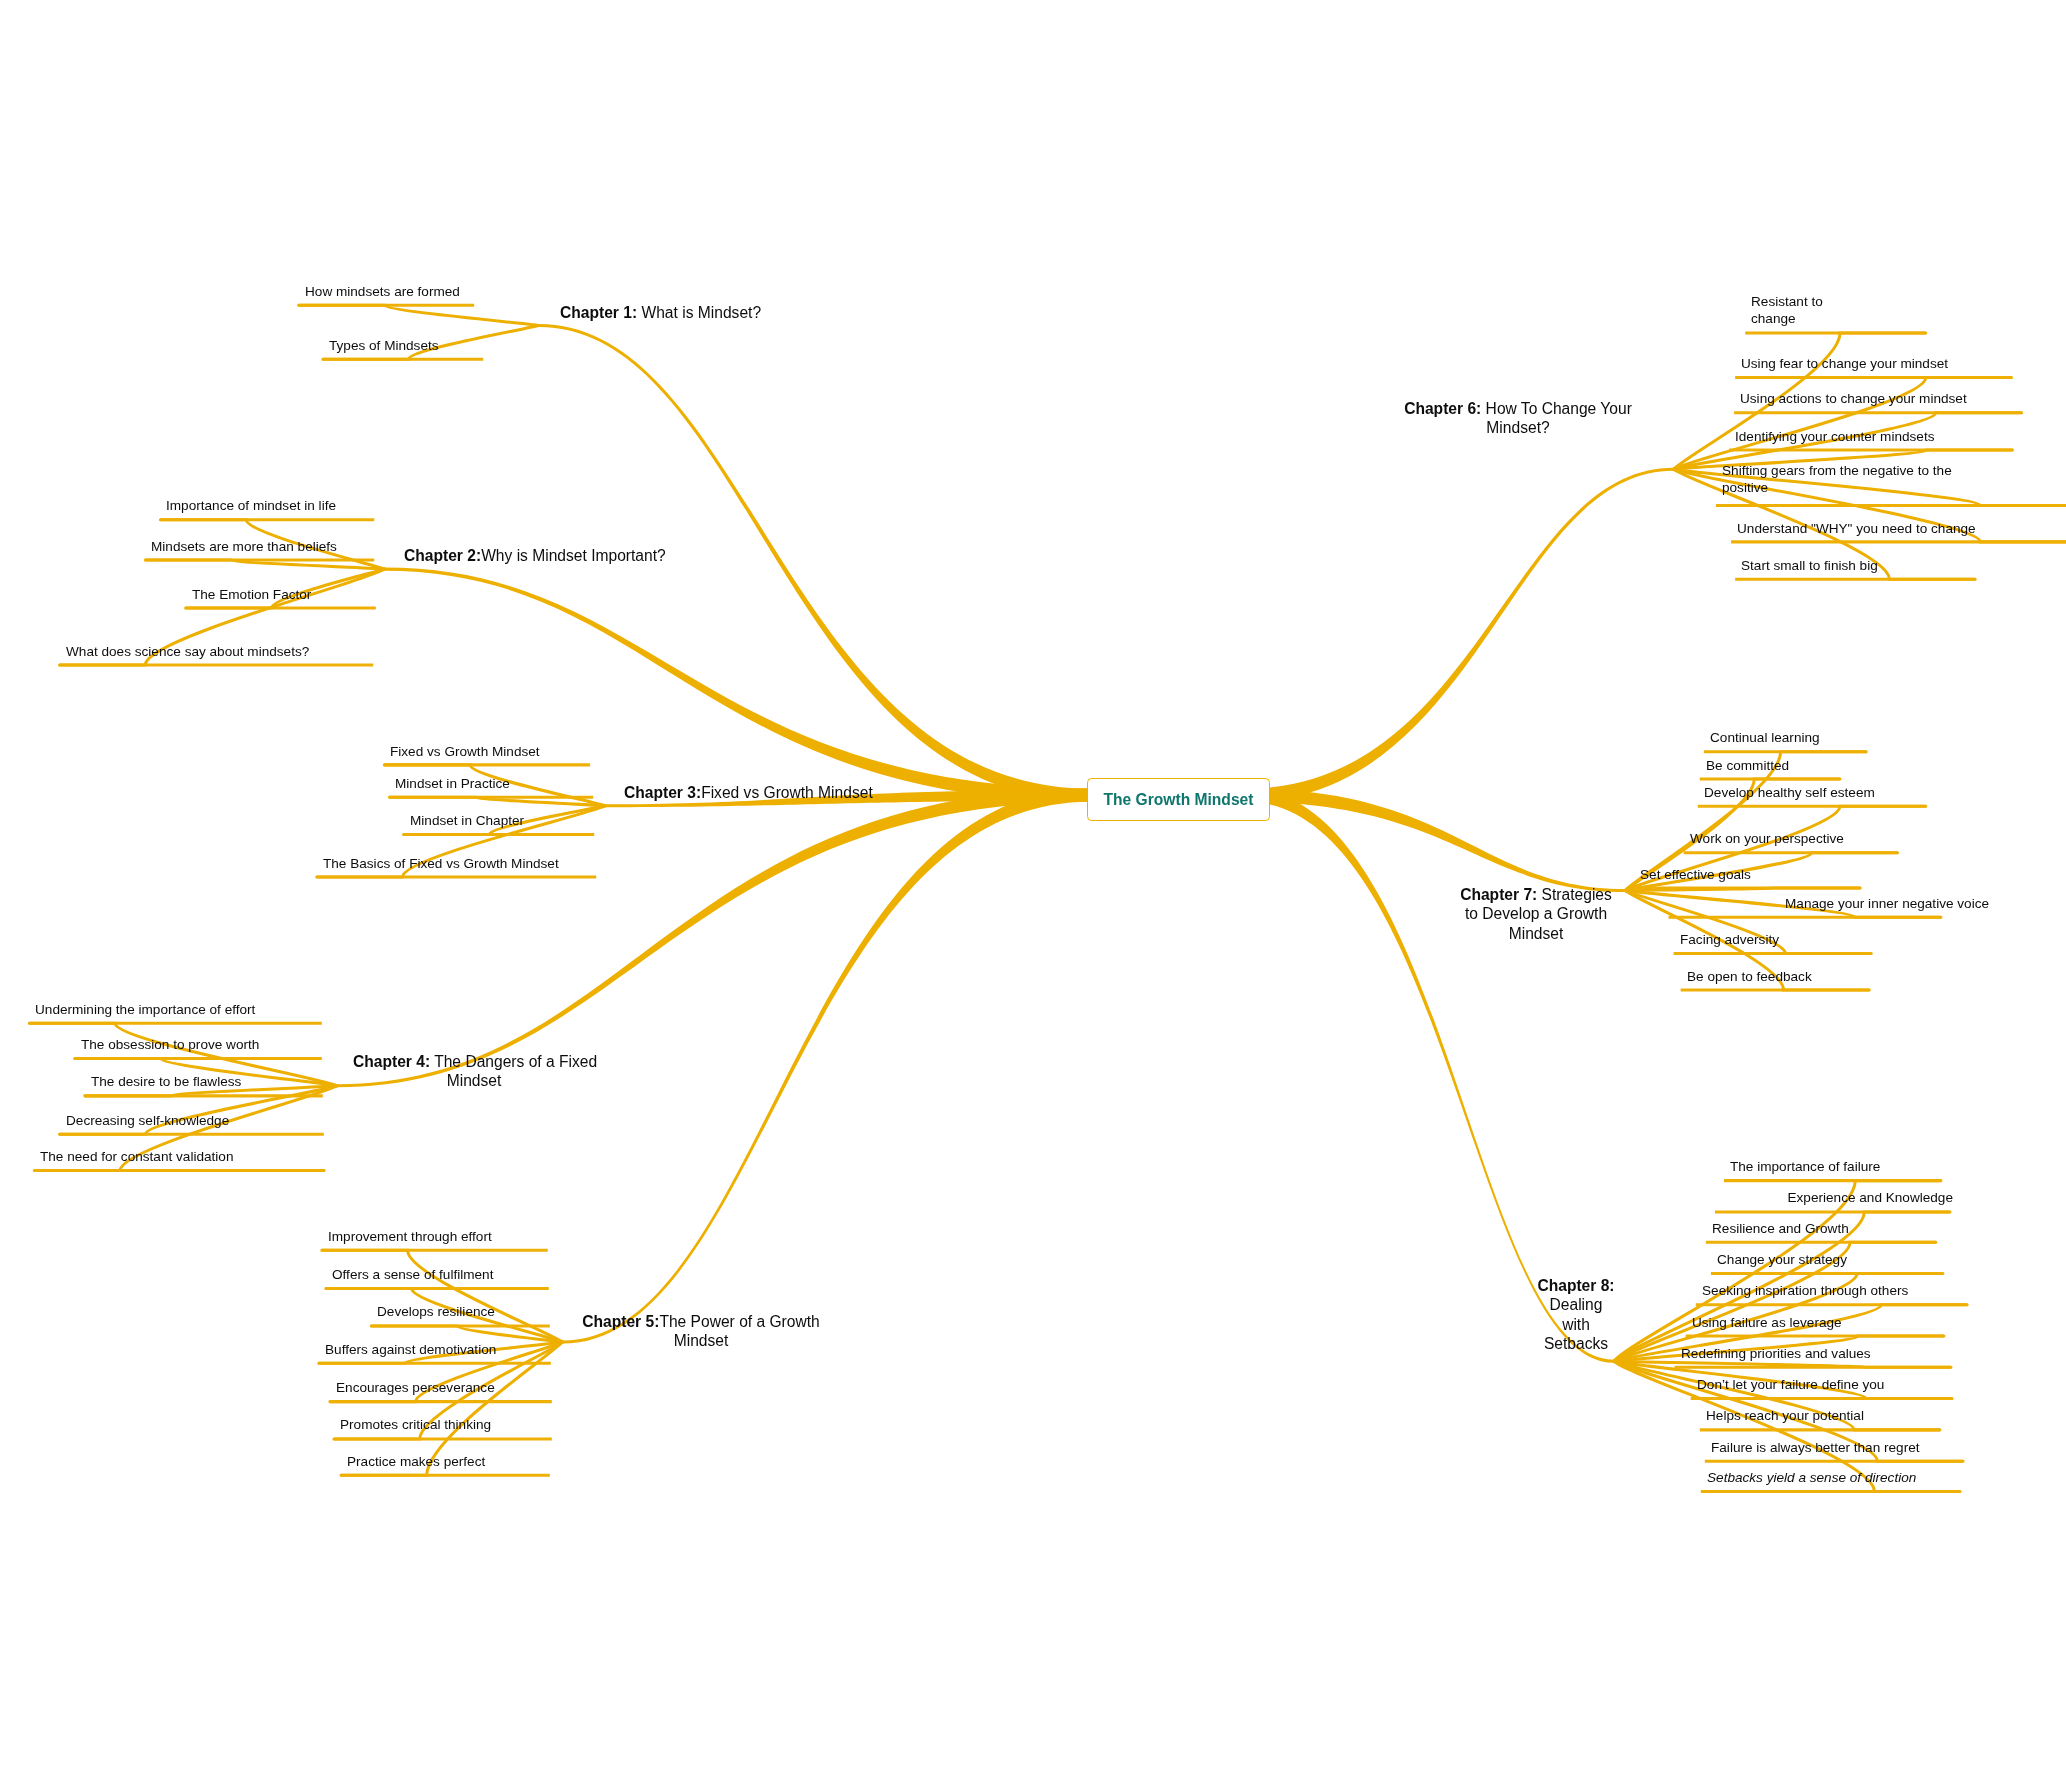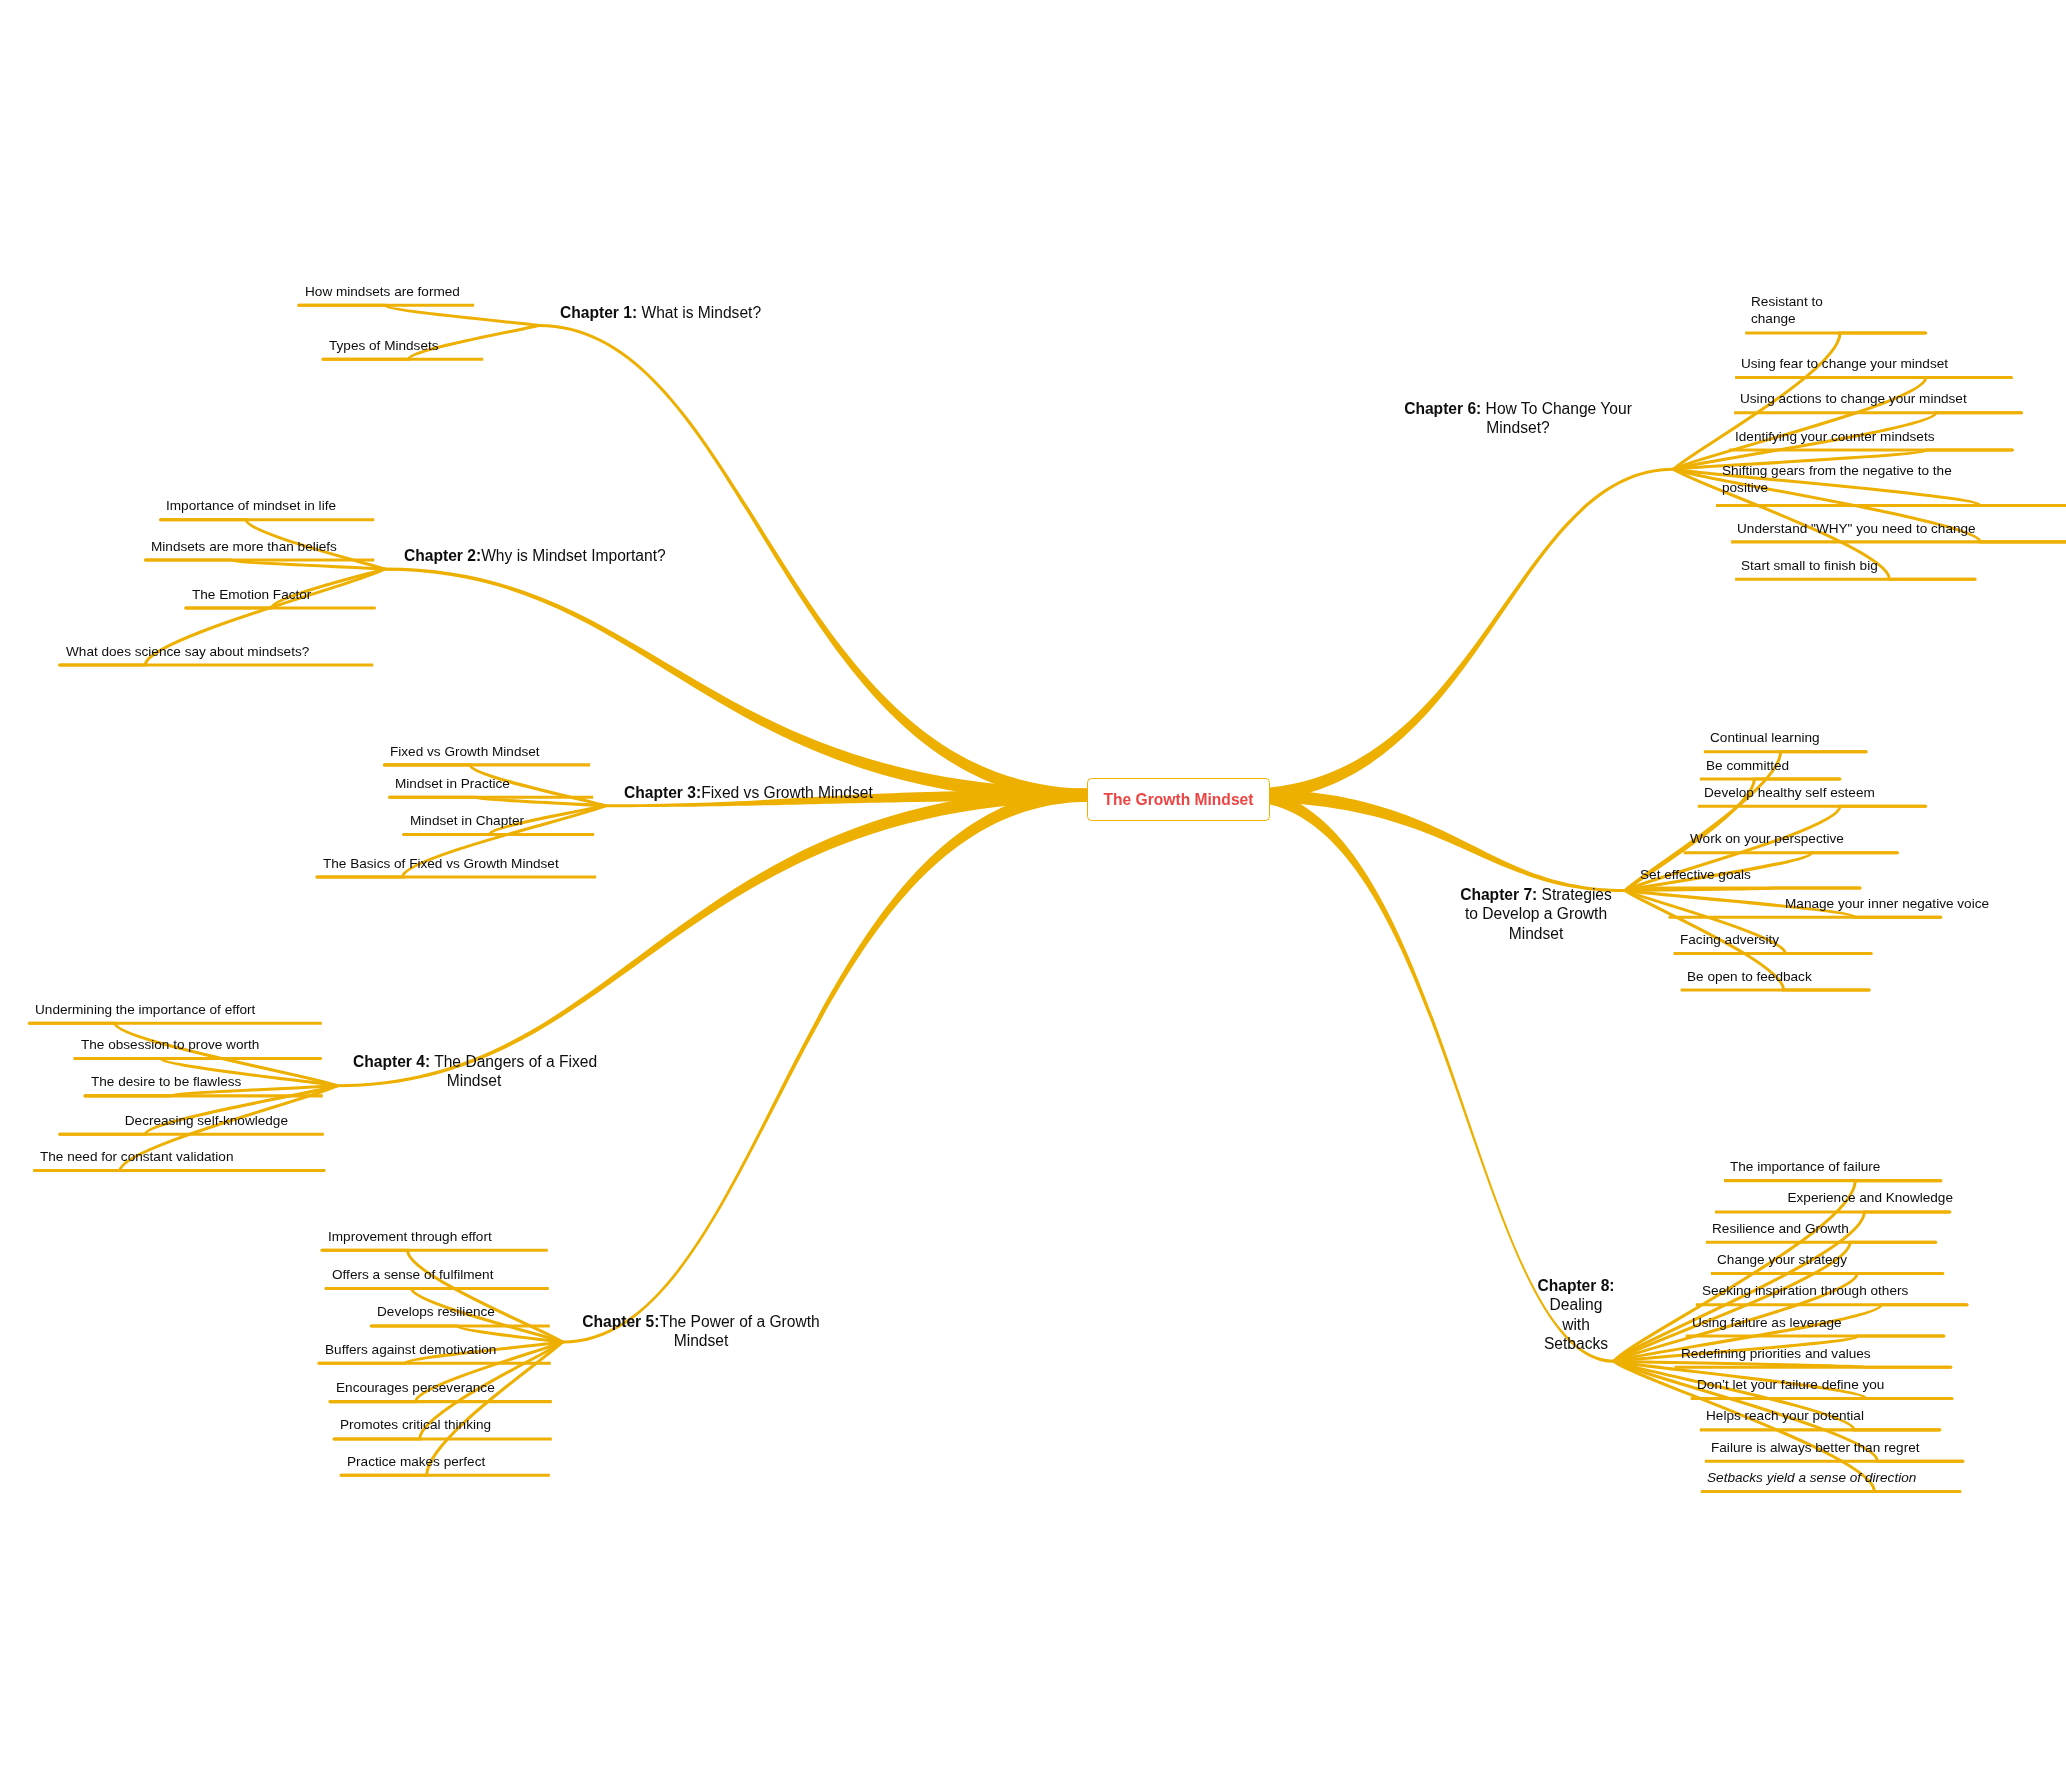--- a/index.html
+++ b/index.html
@@ -5,21 +5,21 @@
   html,body{margin:0;padding:0;background:#ffffff;}
   body{font-family:"Liberation Sans", sans-serif;}
   #stage{position:relative;width:2066px;height:1777px;background:#fff;overflow:hidden;}
   svg#wires{position:absolute;left:0;top:0;width:2066px;height:1777px;}
   .node-label{position:absolute;color:#0d0d0d;line-height:1.24;white-space:pre;}
   .leaf-label{font-size:13.6px;}
   .chap-label{font-size:15.6px;}
   .chap-label .num{font-weight:bold;}
   .center-box{position:absolute;border:1.5px solid #EDAF00;border-radius:4.5px;background:#fff;
               display:flex;align-items:center;justify-content:center;
-              font-size:15.6px;font-weight:bold;color:#ef4444;padding:4px 10px;z-index:5;}
+              font-size:15.6px;font-weight:bold;color:#0f766e;padding:4px 10px;z-index:5;}
 </style>
 </head>
 <body>
 
 <div id="stage">
 
   <svg id="wires" viewBox="0 0 4096 3522" preserveAspectRatio="none">
     <g id="trunks">
         <path d="M 2161 1563
              C 1559.85 1563 1483.3400000000001 642 1068 642
@@ -264,21 +264,21 @@
       <div class="node-label chap-label" style="left: 624px; top: 783px; width: 252px; text-align: left;"><span class="num">Chapter 3:</span><span>Fixed vs Growth Mindset</span></div>
       <div class="node-label leaf-label" style="left: 390px; top: 744px; width: 202px; text-align: left; white-space: pre-line;">Fixed vs Growth Mindset</div>
       <div class="node-label leaf-label" style="left: 395px; top: 776px; width: 202px; text-align: left; white-space: pre-line;">Mindset in Practice</div>
       <div class="node-label leaf-label" style="left: 410px; top: 813px; width: 202px; text-align: left; white-space: pre-line;">Mindset in Chapter</div>
       <div class="node-label leaf-label" style="left: 323px; top: 856px; width: 272px; text-align: left; white-space: pre-line;">The Basics of Fixed vs Growth Mindset</div>
       <div class="node-label chap-label" style="left: 353px; top: 1052px; width: 242px; text-align: center;"><span class="num">Chapter 4:</span><span> The Dangers of a Fixed
 Mindset</span></div>
       <div class="node-label leaf-label" style="left: 35px; top: 1002px; width: 262px; text-align: left; white-space: pre-line;">Undermining the importance of effort</div>
       <div class="node-label leaf-label" style="left: 81px; top: 1037px; width: 232px; text-align: left; white-space: pre-line;">The obsession to prove worth</div>
       <div class="node-label leaf-label" style="left: 91px; top: 1074px; width: 222px; text-align: left; white-space: pre-line;">The desire to be flawless</div>
-      <div class="node-label leaf-label" style="left: 66px; top: 1113px; width: 222px; text-align: right; white-space: pre-line;">Decreasing self-knowledge</div>
+      <div class="node-label leaf-label" style="left: 66px; top: 1113px; width: 222px; text-align: left; white-space: pre-line;">Decreasing self-knowledge</div>
       <div class="node-label leaf-label" style="left: 40px; top: 1149px; width: 242px; text-align: left; white-space: pre-line;">The need for constant validation</div>
       <div class="node-label chap-label" style="left: 580px; top: 1312px; width: 242px; text-align: center;"><span class="num">Chapter 5:</span><span>The Power of a Growth
 Mindset</span></div>
       <div class="node-label leaf-label" style="left: 328px; top: 1229px; width: 212px; text-align: left; white-space: pre-line;">Improvement through effort</div>
       <div class="node-label leaf-label" style="left: 332px; top: 1267px; width: 212px; text-align: left; white-space: pre-line;">Offers a sense of fulfilment</div>
       <div class="node-label leaf-label" style="left: 377px; top: 1304px; width: 192px; text-align: left; white-space: pre-line;">Develops resilience</div>
       <div class="node-label leaf-label" style="left: 325px; top: 1342px; width: 222px; text-align: left; white-space: pre-line;">Buffers against demotivation</div>
       <div class="node-label leaf-label" style="left: 336px; top: 1380px; width: 212px; text-align: left; white-space: pre-line;">Encourages perseverance</div>
       <div class="node-label leaf-label" style="left: 340px; top: 1417px; width: 212px; text-align: left; white-space: pre-line;">Promotes critical thinking</div>
       <div class="node-label leaf-label" style="left: 347px; top: 1454px; width: 202px; text-align: left; white-space: pre-line;">Practice makes perfect</div>

